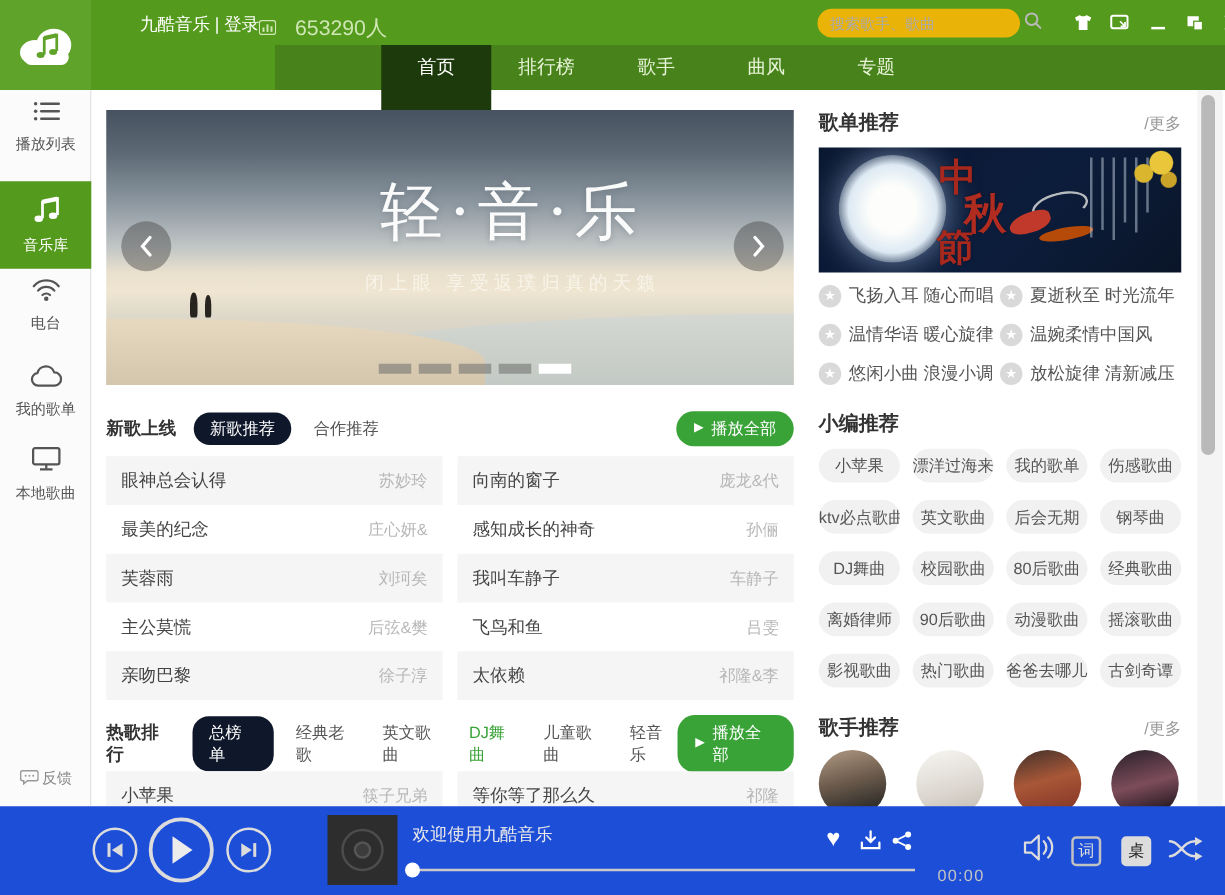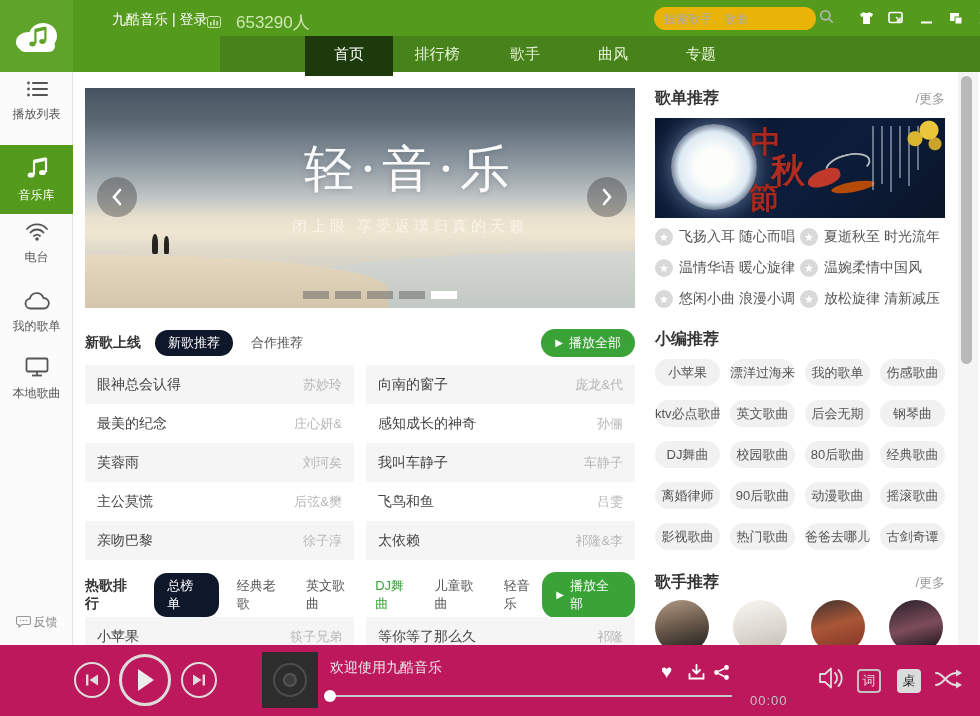--- a/index.html
+++ b/index.html
@@ -12,21 +12,21 @@
   .navbar { position:absolute; left:220px; top:36px; width:760px; height:36px; background:#47831a; }
   .logo-block { position:absolute; left:0; top:0; width:73px; height:72px; background:#5fa32a; display:flex; align-items:center; justify-content:center; }
   .app-title { position:absolute; left:88px; top:11px; color:#fff; font-size:14px; }
   .listeners { position:absolute; left:183px; top:11px; color:#cfe7b4; font-size:17px; display:flex; align-items:center; gap:15px; }
   .searchbox { position:absolute; left:630px; top:7px; width:162px; height:23px; background:#eab308; border-radius:12px; display:flex; align-items:center; padding:0 8px 0 10px; }
   .searchbox input { border:none; outline:none; flex:1; font-size:12px; color:#444; background:transparent; font-family:"Liberation Sans","DejaVu Sans",sans-serif; }
   .searchbox input::placeholder { color:#aaa; }
   .winctrls { position:absolute; right:10px; top:10px; display:flex; align-items:center; gap:14px; }
   .winctrls span { display:inline-flex; width:16px; height:16px; align-items:center; justify-content:center; cursor:pointer; }
   .nav-tabs { display:flex; height:36px; margin-left:85px; }
-  .nav-tab { width:88px; height:40px; line-height:36px; text-align:center; color:#e8f3d8; font-size:15px; cursor:pointer; }
+  .nav-tab { width:88px; height:52px; line-height:36px; text-align:center; color:#e8f3d8; font-size:15px; cursor:pointer; }
   .nav-tab.active { background:#1d3a0c; color:#fff; }
 
   
   .sidebar { position:absolute; left:0; top:72px; width:73px; height:573px; background:#fbfbfb; border-right:1px solid #e4e4e4; }
   .sb-item { position:absolute; width:73px; text-align:center; cursor:pointer; color:#555; }
   .sb-item .sb-label { display:block; font-size:12px; color:#555; margin-top:4px; }
   .sb-item.active { background:#549a1c; padding:12px 0 10px; }
   .sb-item.active .sb-label { color:#fff; }
   .sb-icon { display:inline-block; }
   .sb-feedback { position:absolute; left:0; bottom:14px; width:73px; text-align:center; font-size:12px; color:#888; cursor:pointer; display:flex; align-items:center; justify-content:center; gap:3px; }
@@ -95,21 +95,21 @@
   .av1 { background:linear-gradient(165deg,#a08a76 12%,#6d5c4d 45%,#35312c 80%); }
   .av2 { background:linear-gradient(165deg,#f3f1ed 10%,#ddd8d1 55%,#c6c0b7 90%); }
   .av3 { background:linear-gradient(165deg,#53382e 8%,#a85737 45%,#8d3c2a 82%); }
   .av4 { background:linear-gradient(165deg,#3c2b35 12%,#7d4c5a 50%,#2b1d25 85%); }
 
   
   .scroll-track { position:absolute; left:958px; top:72px; width:20px; height:573px; background:#f4f4f4; }
   .scroll-thumb { position:absolute; left:3px; top:4px; width:11px; height:288px; background:#b9b9b9; border-radius:6px; cursor:pointer; }
 
   
-  .playerbar { position:absolute; left:0; top:645px; width:980px; height:71px; background:#be185d; z-index:10; }
+  .playerbar { position:absolute; left:0; top:645px; width:980px; height:71px; background:#1d4ed8; z-index:10; }
   .pb-btn { position:absolute; border-radius:50%; border:2px solid #dcdcdc; display:flex; align-items:center; justify-content:center; cursor:pointer; }
   .pb-prev { left:74px; top:17px; width:36px; height:36px; }
   .pb-play { left:119px; top:9px; width:52px; height:52px; border-width:3px; }
   .pb-next { left:181px; top:17px; width:36px; height:36px; }
   .album { position:absolute; left:262px; top:7px; width:56px; height:56px; background:#2d2d2d; display:flex; align-items:center; justify-content:center; cursor:pointer; }
   .album .disc { width:34px; height:34px; border-radius:50%; border:2px solid #4c4c4c; display:flex; align-items:center; justify-content:center; }
   .album .disc i { width:14px; height:14px; border-radius:50%; background:#3c3c3c; border:2px solid #555; }
   .pb-title { position:absolute; left:330px; top:14px; font-size:14px; color:#e9e9e9; }
   .pb-progress { position:absolute; left:326px; top:50px; width:406px; height:2px; background:#c9c9c9; cursor:pointer; }
   .pb-knob { position:absolute; left:-2px; top:-5px; width:12px; height:12px; border-radius:50%; background:#fff; }

